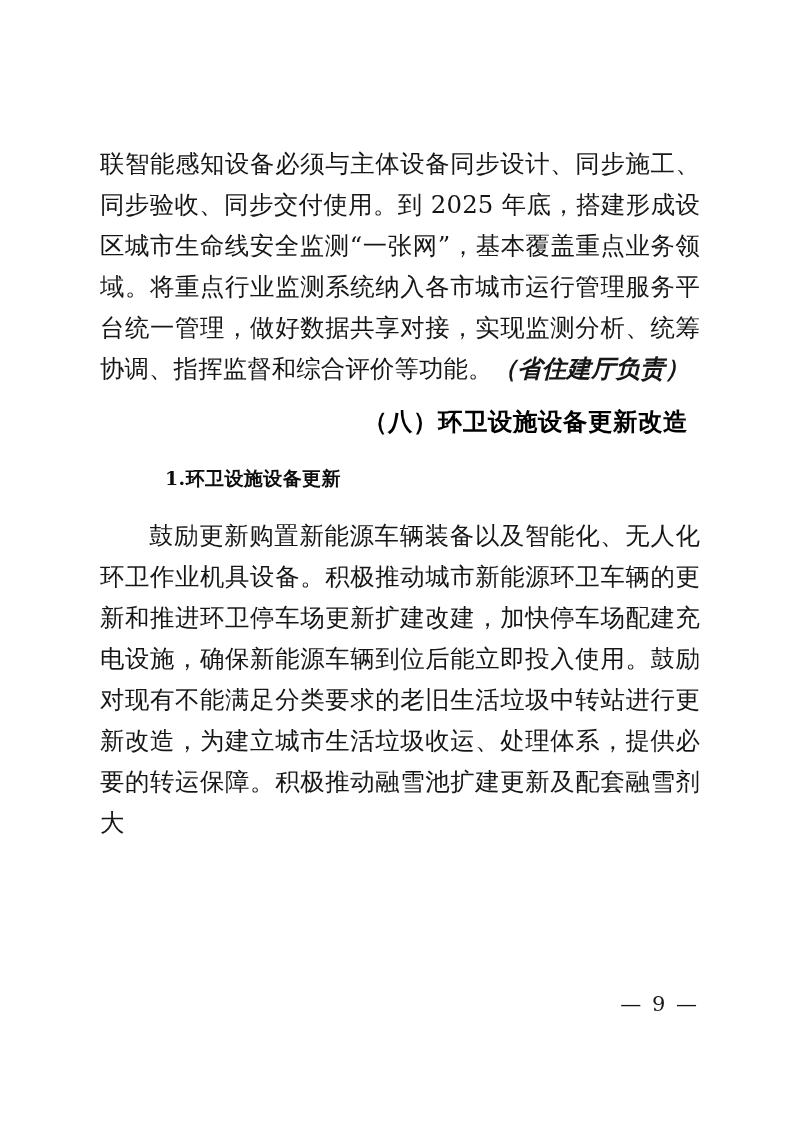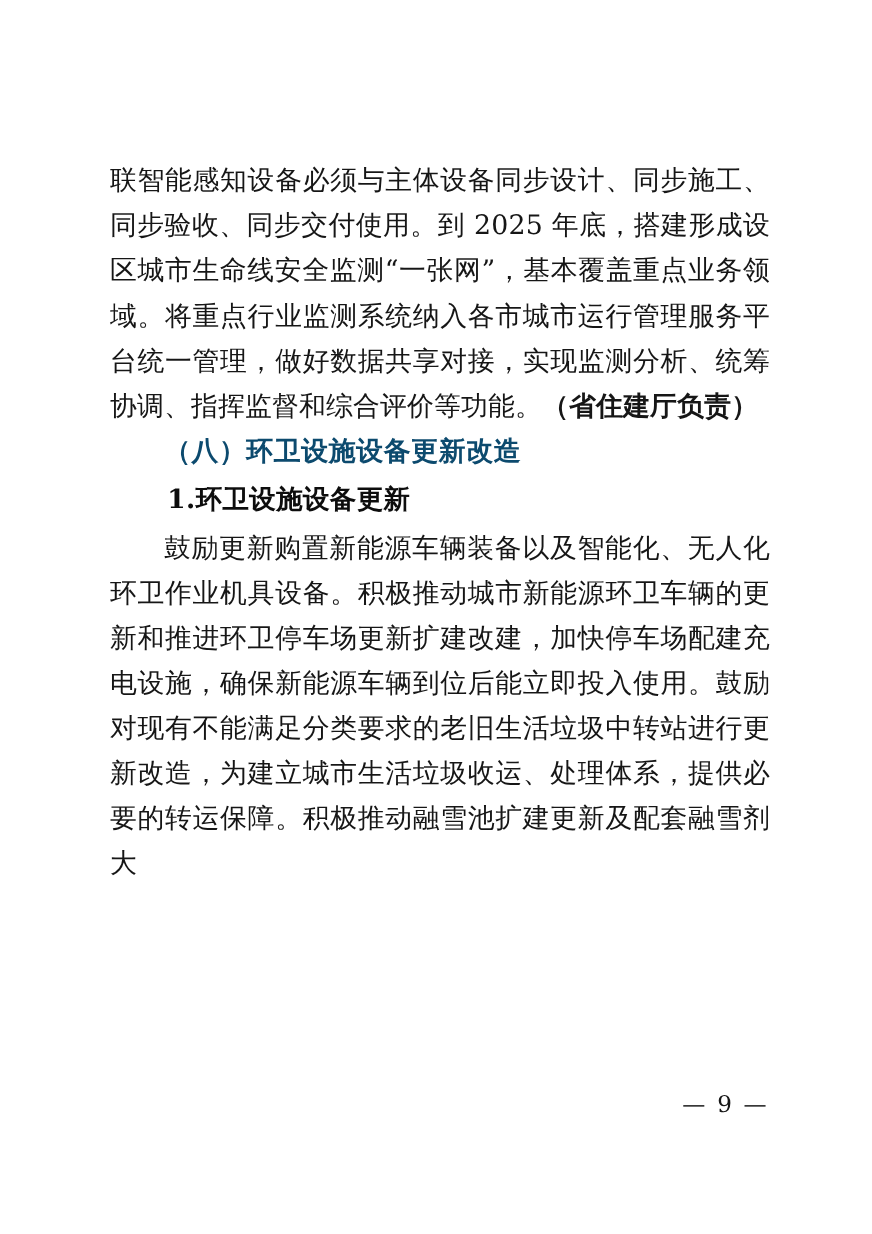--- a/index.html
+++ b/index.html
@@ -51,41 +51,43 @@
 
   .para.last {
     text-align: justify;
     text-justify: inter-character;
   }
 
   
   .agency {
     font-weight: 700;
     letter-spacing: 0.2px;
+    font-style: italic;
   }
 
   
   .heading-section {
     font-size: 24.4px;
     line-height: 41px;
     font-weight: 700;
     text-indent: 49px;
     letter-spacing: 0.6px;
-    margin: 0;
-    color: #0c4a6e;
+    margin: 12px;
+    color: #000000;
+    text-align: right;
   }
 
   
   .heading-sub {
-    font-size: 24px;
+    font-size: 19px;
     line-height: 41px;
     font-weight: 700;
     text-indent: 49px;
     letter-spacing: 0.4px;
-    margin: 3px;
+    margin: 16px;
     color: #0d0d0d;
   }
 
   #footer {
     position: absolute;
     left: 0;
     right: 0;
     top: 992px;
     text-align: right;
     padding-right: 94px;

